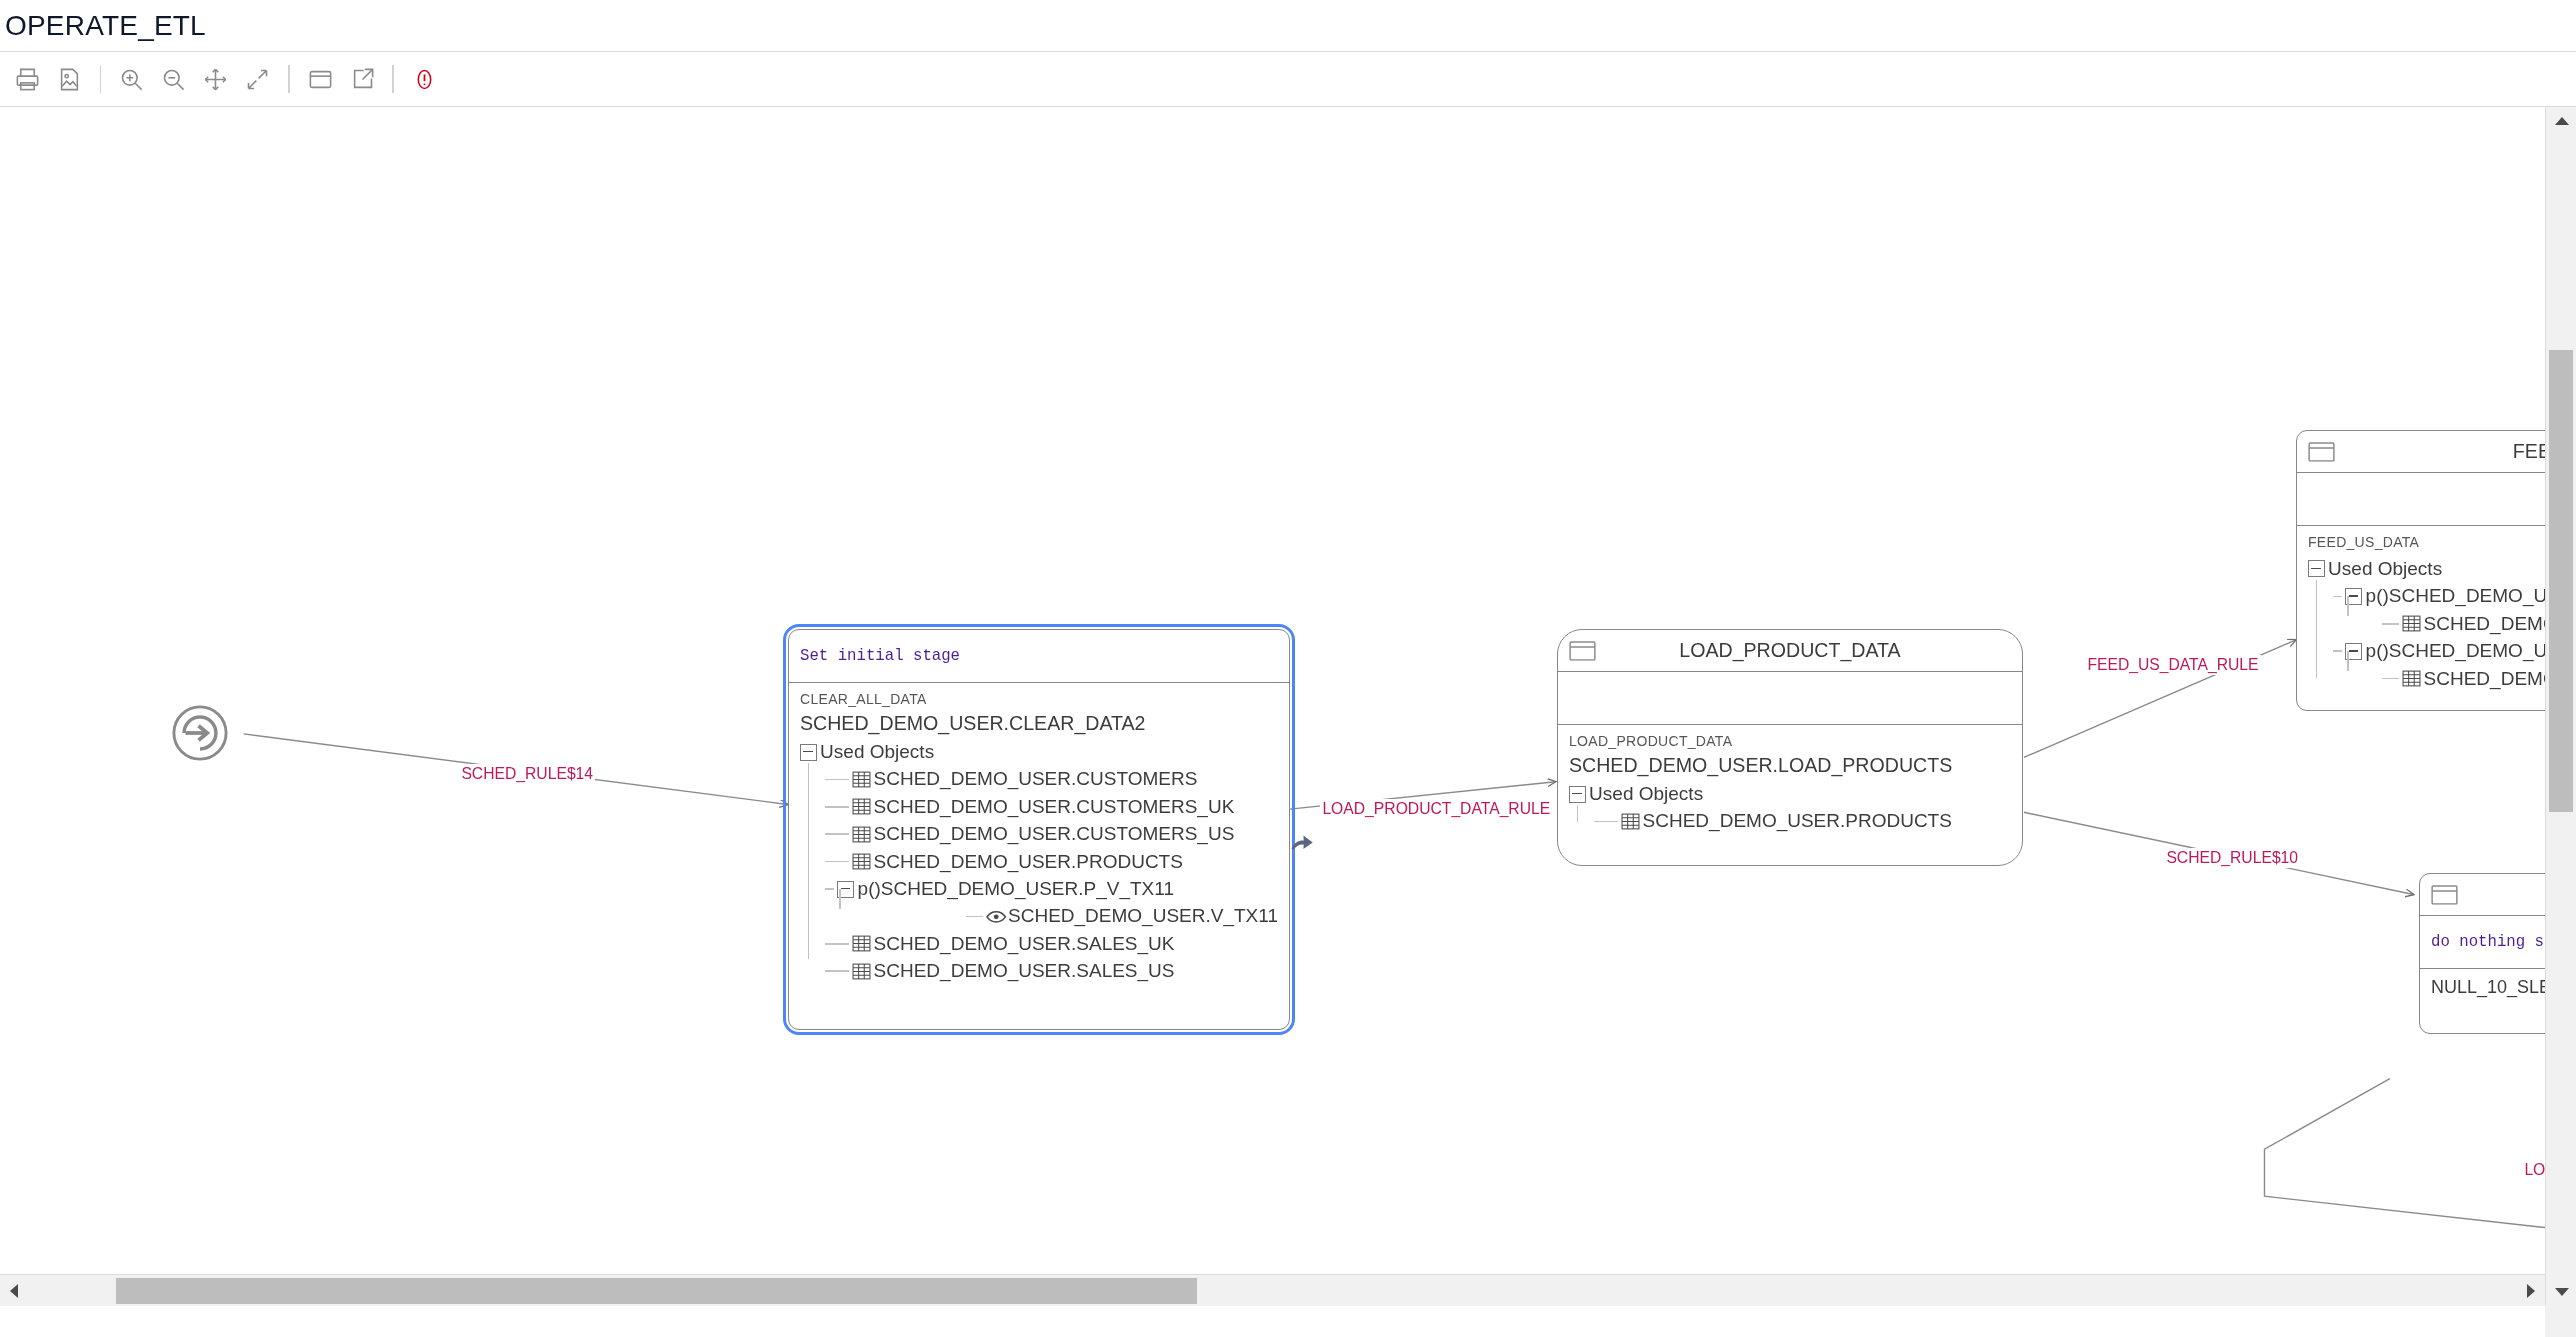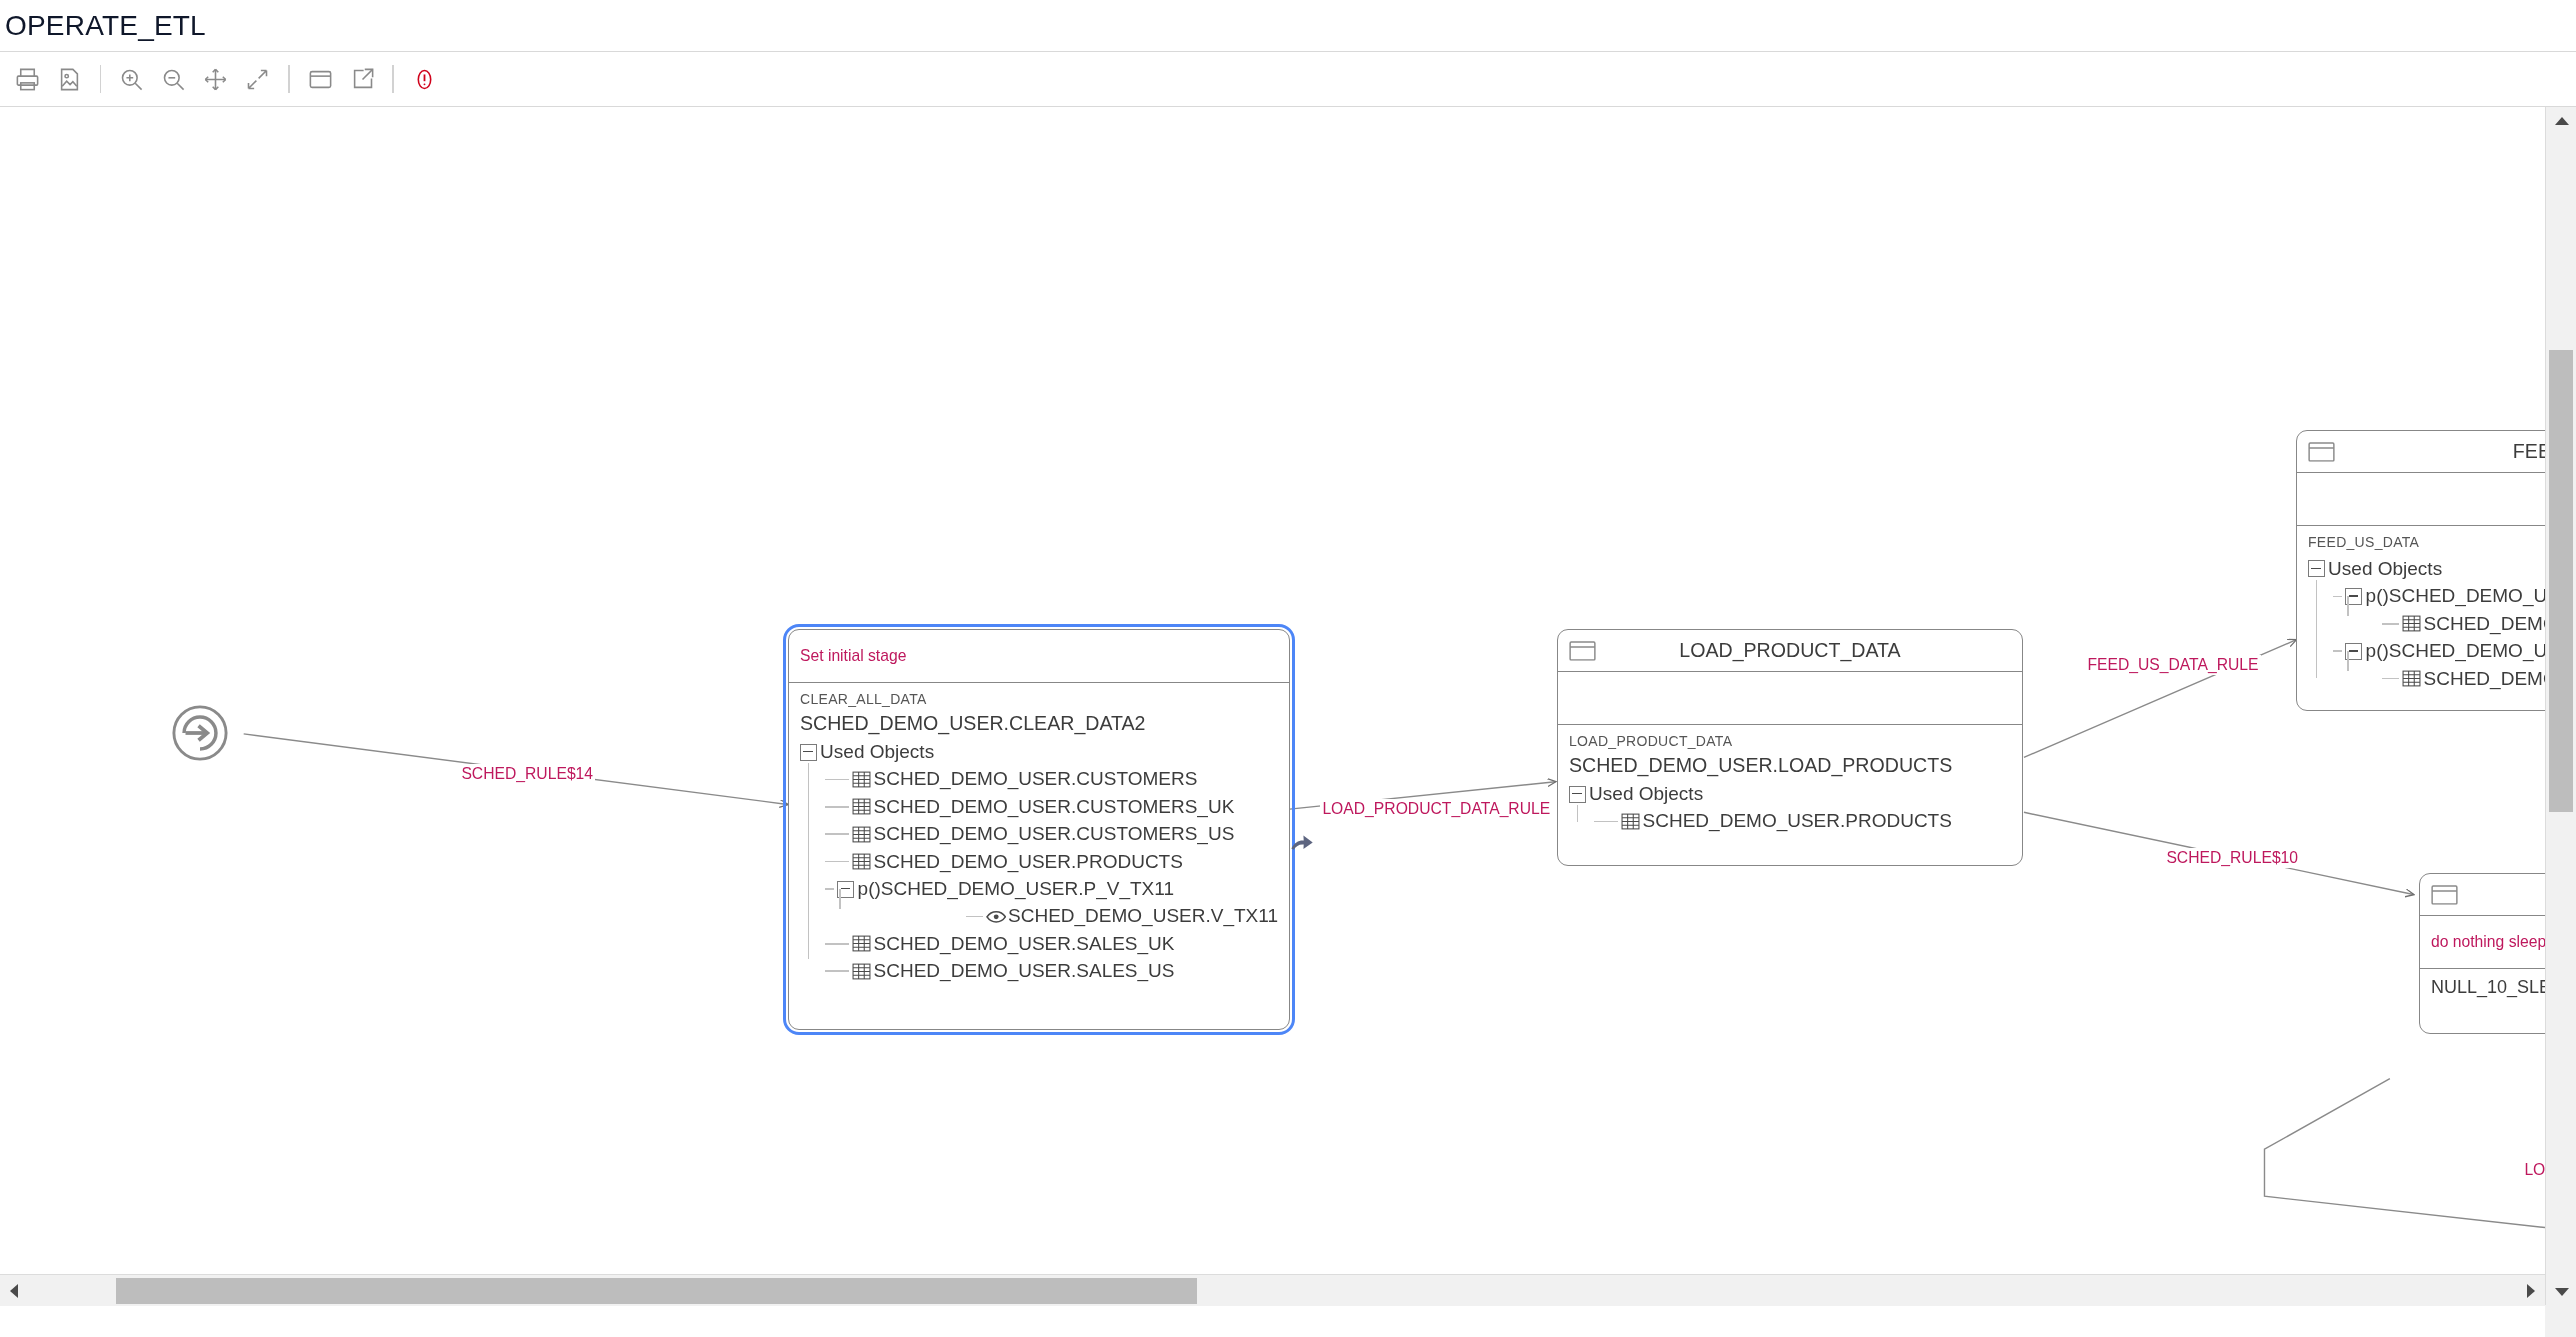--- a/index.html
+++ b/index.html
@@ -93,23 +93,23 @@
   .node-title {
     font-size: 19.6px;
     color: #3c3c3c;
     white-space: nowrap;
   }
   .node-desc {
     height: 53px;
     border-bottom: 1.6px solid #878787;
     padding: 7.8px 11px;
     font-size: 15.7px;
-    color: #be185d;
+    color: #4c1d95;
     display: flex; align-items: center;
-    white-space: nowrap; overflow: hidden;
+    white-space: nowrap; overflow: hidden; font-family: Liberation Mono, monospace;
   }
   .node-body {
     padding: 7.8px 11px 11px 11px;
   }
   .sub-label {
     font-size: 14px;
     color: #555555;
     letter-spacing: 0.3px;
     margin-bottom: 5.5px;
     white-space: nowrap;
@@ -470,21 +470,21 @@
                 <rect x="1" y="1" width="16" height="14"></rect>
                   <path d="M1 4.5h16M1 8h16M1 11.5h16M6.3 1v14M11.6 1v14"></path>
               </svg>
             </span>
             <span>SCHED_DEMO_USER.SALES_US</span>
           </div>
         </div>
       </div>
     </div>
 
-    <div class="node" style="left:1557px; top:522px; width:466px; height:237px;">
+    <div class="node" style="left:1557px; top:522px; width:466px; height:237px;border-radius:25px;">
       <div class="node-header">
         <span class="hdr-icon">
           <svg width="27" height="20.4" viewBox="0 0 24 18" fill="none" stroke="#8a8a8a" stroke-width="1.3">
             <rect x="1" y="1" width="22" height="16" rx="1"></rect>
               <path d="M1 5.5h22"></path>
           </svg>
         </span>
         <span class="node-title">LOAD_PRODUCT_DATA</span>
       </div>
       <div class="node-desc"></div>

